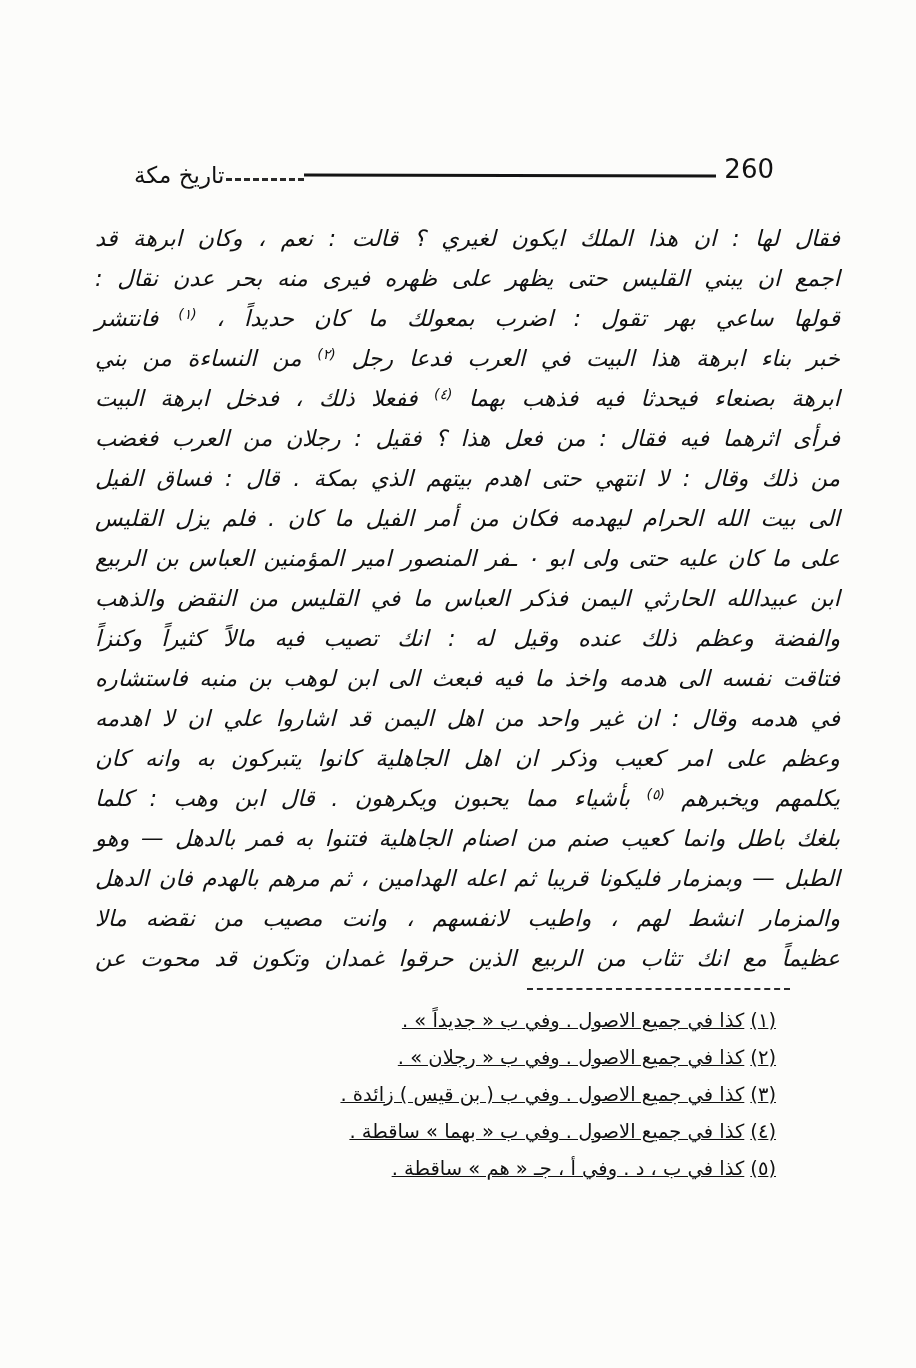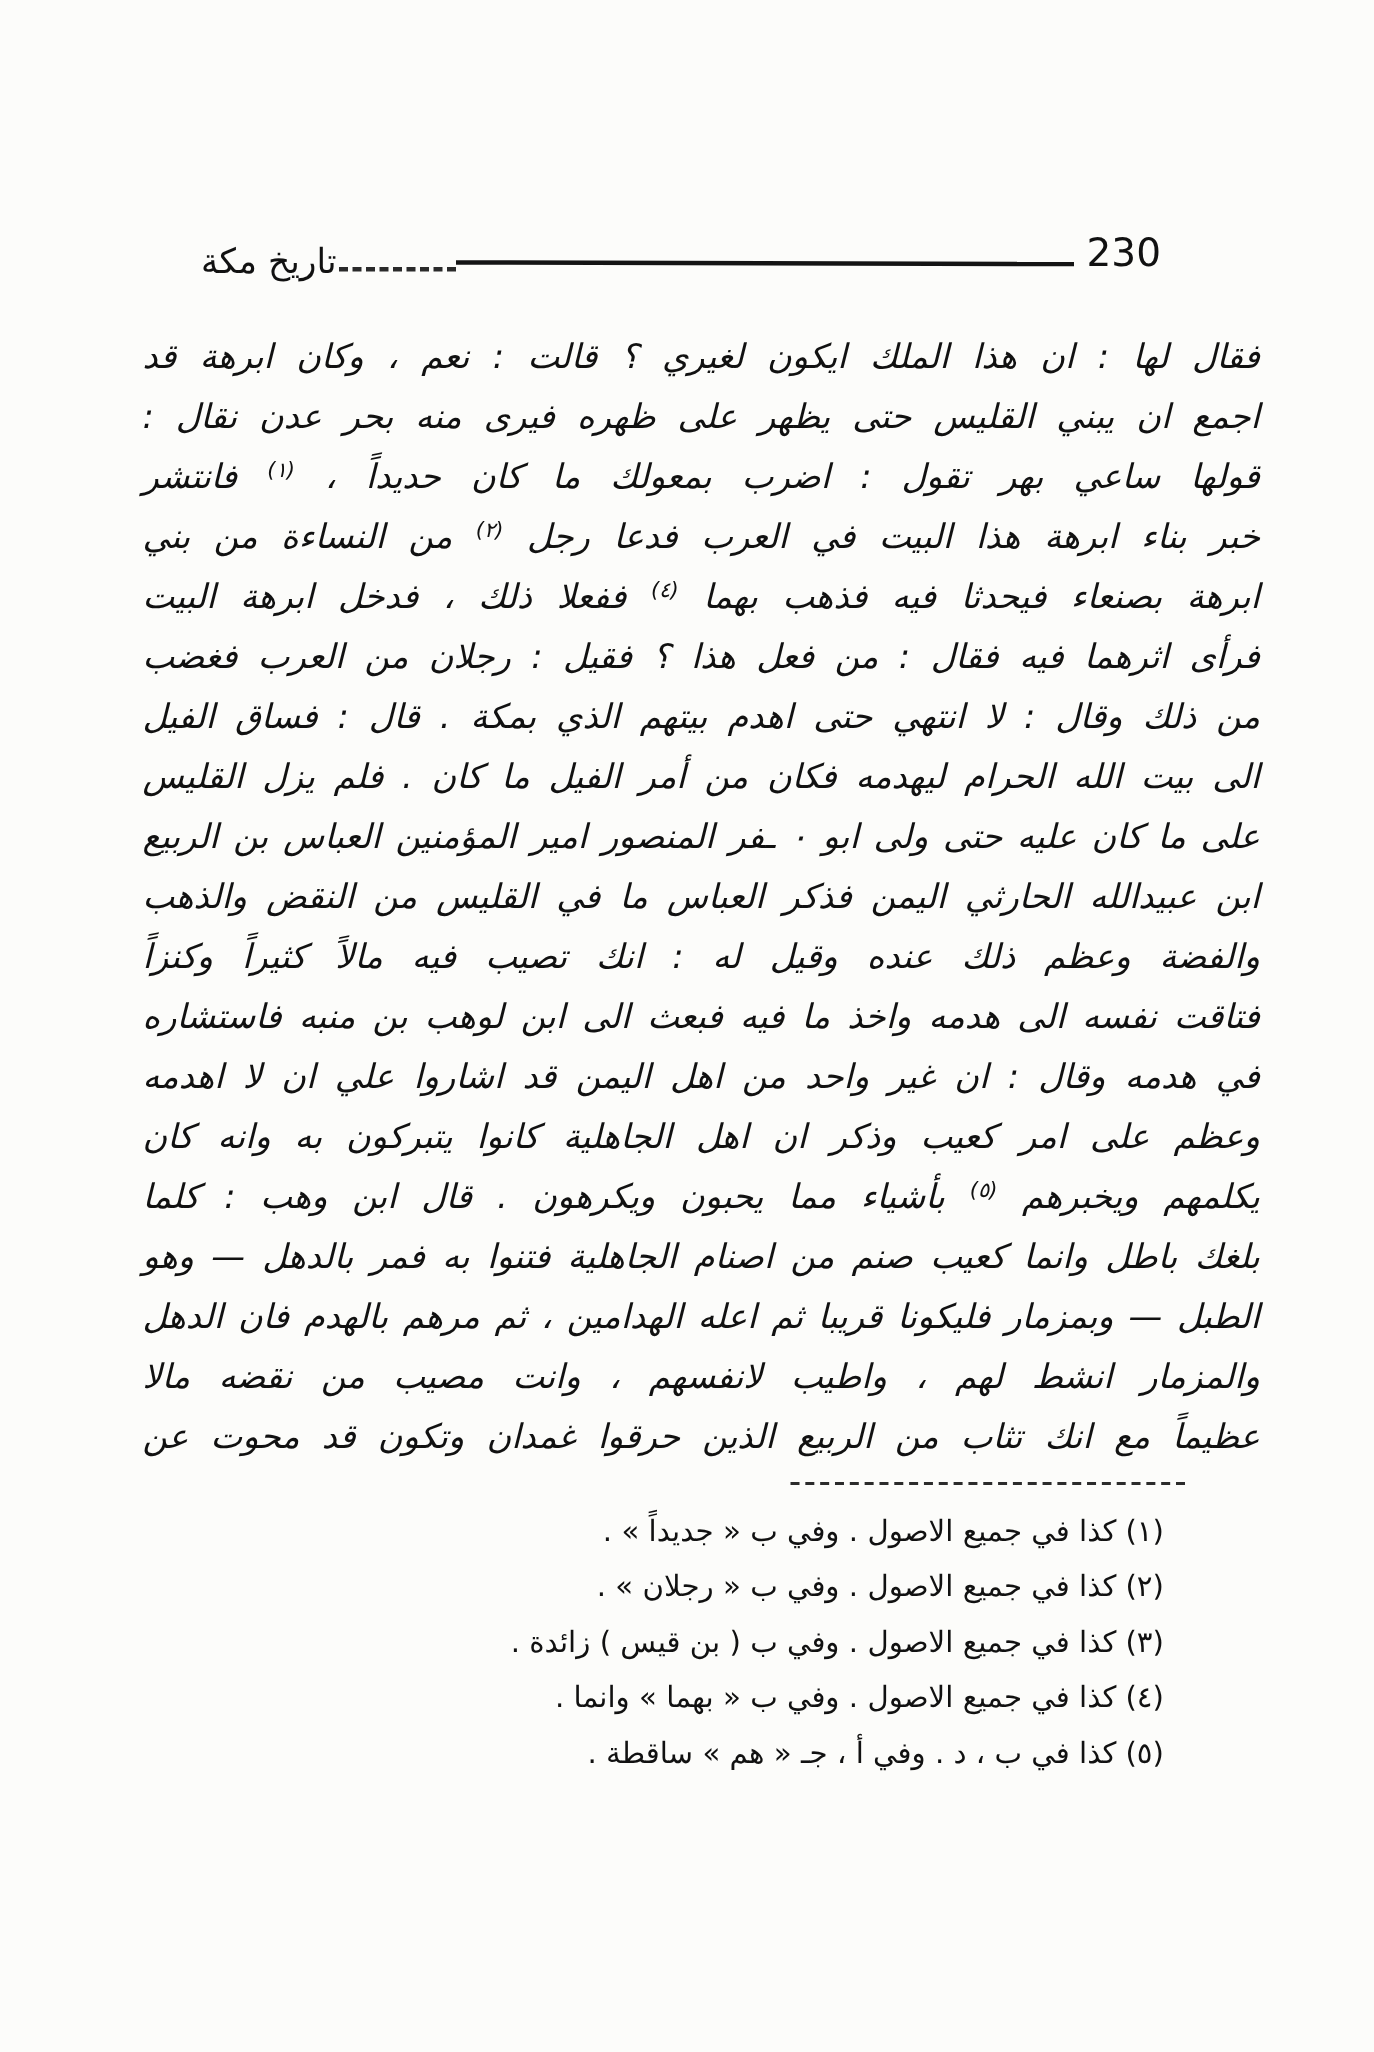--- a/index.html
+++ b/index.html
@@ -90,32 +90,33 @@
   .footnotes {
     margin: 12px 140px 0 120px;
   }
   .fn-line {
     direction: rtl;
     text-align: right;
     font-size: 19.5px;
     line-height: 37px;
     height: 37px;
     white-space: nowrap;
+    text-decoration: underline;
   }
   .fn-marker {
     margin-left: 6px;
   }
 </style>
 </head>
 <body>
 
 <div class="page">
 
   <header class="header">
-    <div class="page-number">230</div>
+    <div class="page-number">260</div>
     <div class="rule-solid"></div>
     <div class="rule-dashed"></div>
     <div class="book-title">تاريخ مكة</div>
   </header>
 
   <main class="body-text">
 
   <div class="line">فقال لها : ان هذا الملك ايكون لغيري ؟ قالت : نعم ، وكان ابرهة قد</div>
       <div class="line">اجمع ان يبني القليس حتى يظهر على ظهره فيرى منه بحر عدن نقال :</div>
       <div class="line">قولها ساعي بهر تقول : اضرب بمعولك ما كان حديداً ، <sup class="fnref">(١)</sup> فانتشر</div>
@@ -137,17 +138,17 @@
       <div class="line">عظيماً مع انك تثاب من الربيع الذين حرقوا غمدان وتكون قد محوت عن</div>
     </main>
 
   <div class="fn-sep"></div>
 
   <section class="footnotes">
 
   <div class="fn-line"><span class="fn-marker">(١)</span><span>كذا في جميع الاصول . وفي ب « جديداً » .</span></div>
       <div class="fn-line"><span class="fn-marker">(٢)</span><span>كذا في جميع الاصول . وفي ب « رجلان » .</span></div>
       <div class="fn-line"><span class="fn-marker">(٣)</span><span>كذا في جميع الاصول . وفي ب ( بن قيس ) زائدة .</span></div>
-      <div class="fn-line"><span class="fn-marker">(٤)</span><span>كذا في جميع الاصول . وفي ب « بهما » وانما .</span></div>
+      <div class="fn-line"><span class="fn-marker">(٤)</span><span>كذا في جميع الاصول . وفي ب « بهما » ساقطة .</span></div>
       <div class="fn-line"><span class="fn-marker">(٥)</span><span>كذا في ب ، د . وفي أ ، جـ « هم » ساقطة .</span></div>
     </section>
 
 </div>
 
 </body></html>

